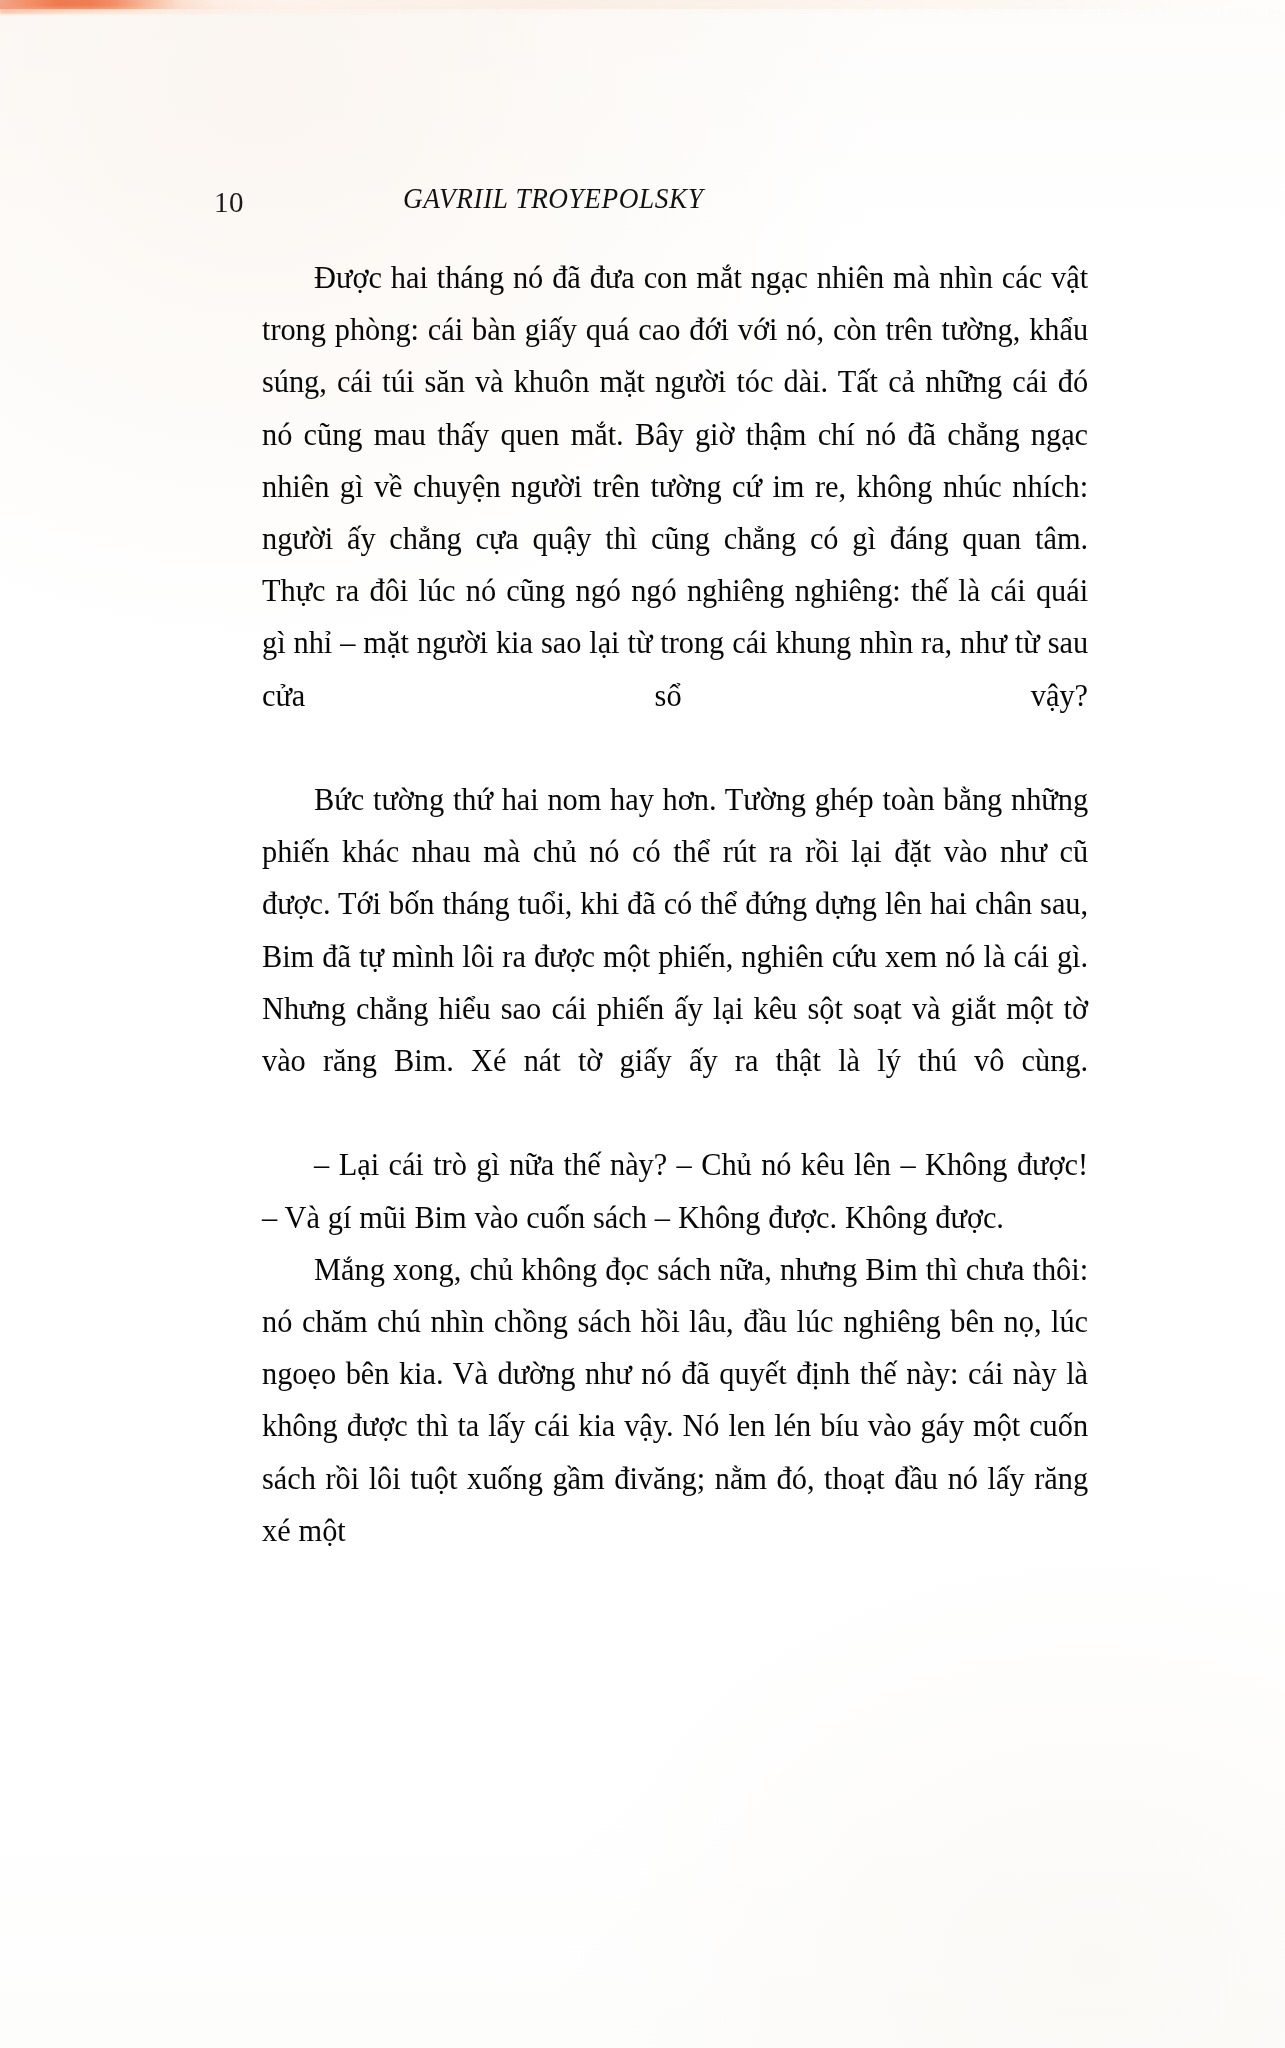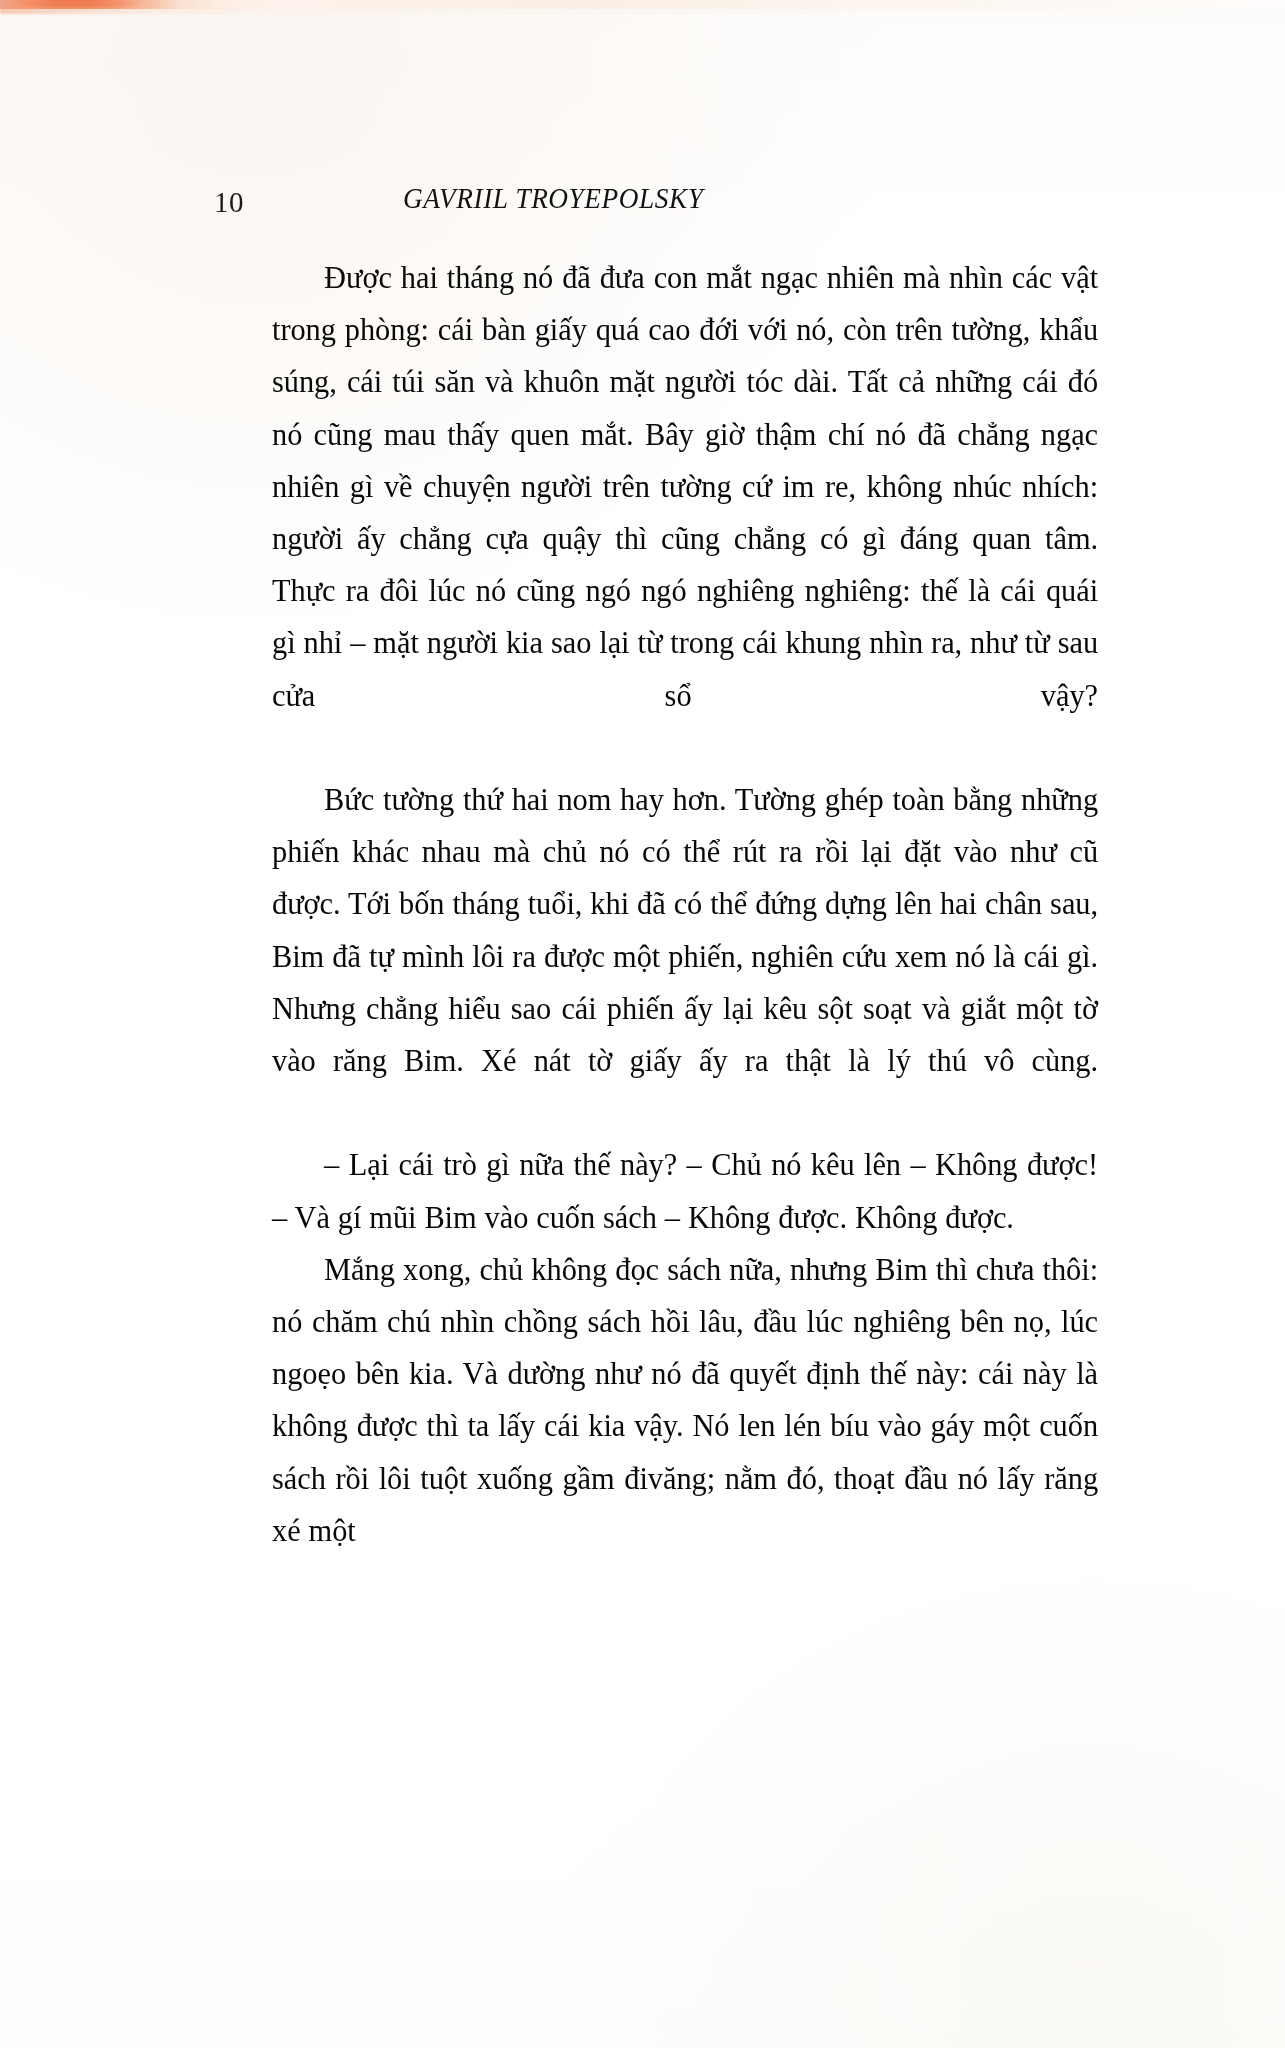--- a/index.html
+++ b/index.html
@@ -105,21 +105,21 @@
     color: #121212;
     white-space: nowrap;
     font-family: "Liberation Serif", "DejaVu Serif", serif;
     transform: scaleX(0.94);
     transform-origin: left center;
   }
 
   
   .body-text {
     position: absolute;
-    left: 272px;
+    left: 262px;
     top: 252px;
     width: 856px;
   }
 
   .para {
     margin: 0;
     font-size: 31.5px;
     line-height: 52.2px;
     text-align: justify;
     text-justify: inter-word;

